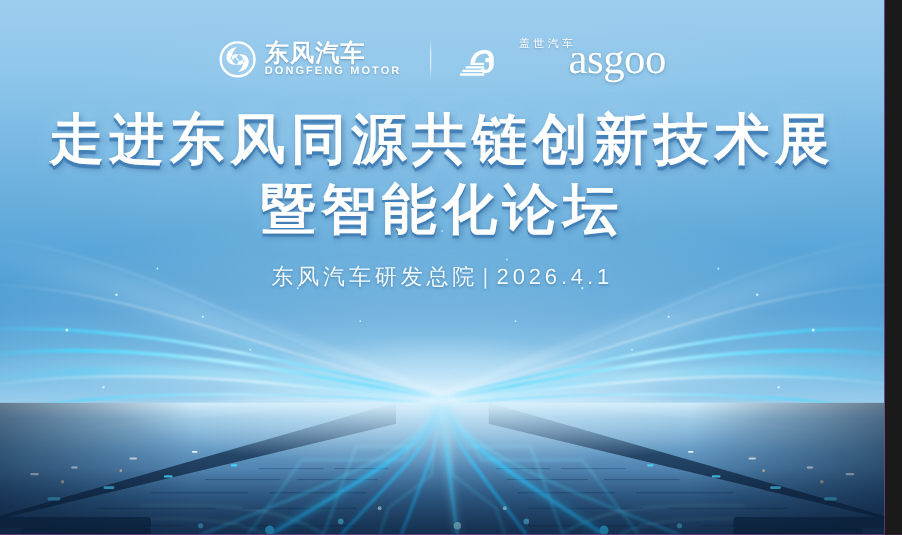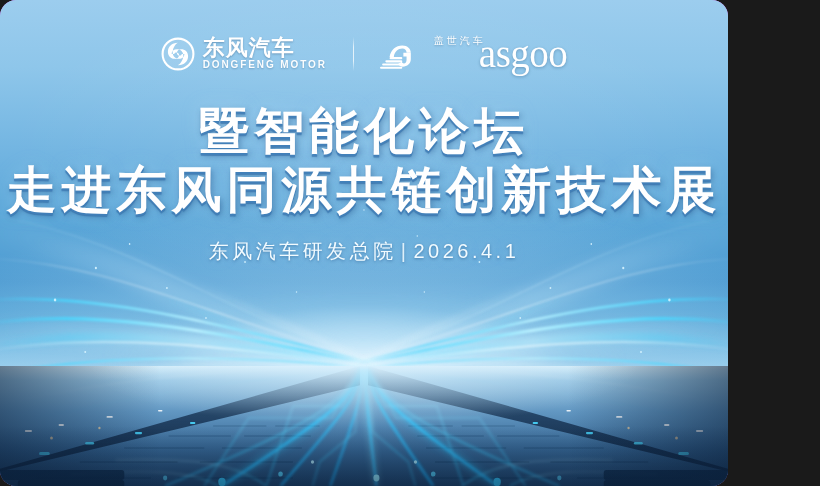--- a/index.html
+++ b/index.html
@@ -2,24 +2,23 @@
 <html><head>
 <meta charset="utf-8">
 <title>Event Key Visual</title>
 <style>
   * { margin:0; padding:0; box-sizing:border-box; }
   html,body{ background:#1a1a1a; }
   body{ font-family:"Liberation Sans", sans-serif; }
 
   .stage{
     position:relative;
-    width:728px; height:486px;
+    width:804px; height:486px;
     overflow:hidden;
     background:#d946ef;
-    border-radius:16px;
   }
 
   
   .sky{
     position:absolute; inset:0;
     background:
       radial-gradient(120% 70% at 50% 78%, rgba(206,234,248,0.95) 0%, rgba(160,208,238,0.55) 22%, rgba(100,170,216,0.0) 55%),
       linear-gradient(180deg,
         #9ccdee 0%,
         #8ec6ea 14%,
@@ -467,21 +466,21 @@
         <path d="M44 22 H58 V34 C58 42 51 48 43 48 C39 48 36 46 34 43 L41 39 C42 41 43 42 45 42 C48 42 50 39 50 35 V29 H44 Z" fill="#ffffff"></path>
       </svg>
       <div class="gg-stack">
         <div class="gg-cn">盖世汽车</div>
         <div class="gg-word">asgoo</div>
       </div>
     </div>
   </div>
 
   <div class="titles">
+    <div class="title-line title-1">走进东风同源共链创新技术展</div>
     <div class="title-line title-2">暨智能化论坛</div>
-    <div class="title-line title-1">走进东风同源共链创新技术展</div>
   </div>
 
   <div class="subtitle">
     <span>东风汽车研发总院</span><span class="sep">|</span><span>2026.4.1</span>
   </div>
 
 </div>
 
 </body></html>

